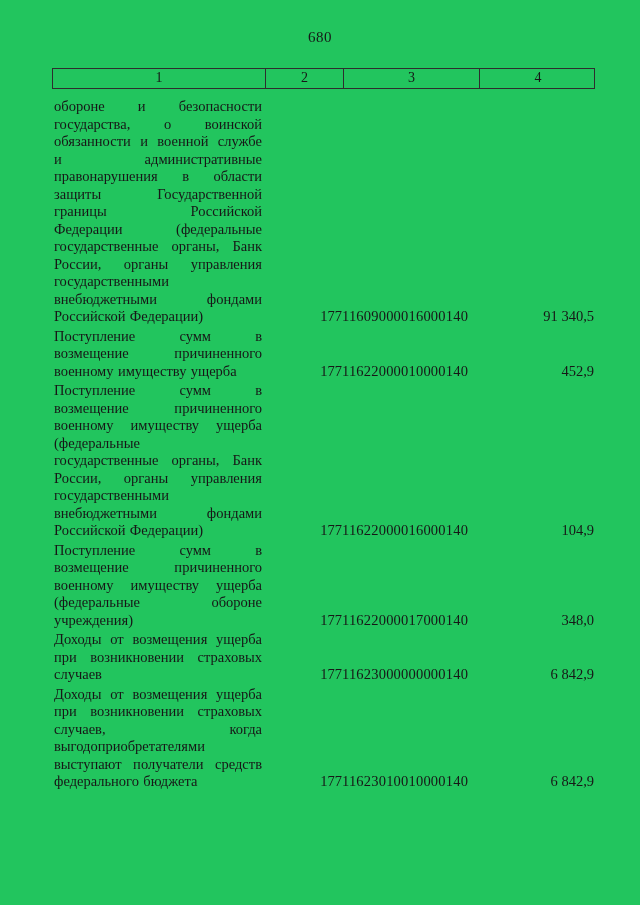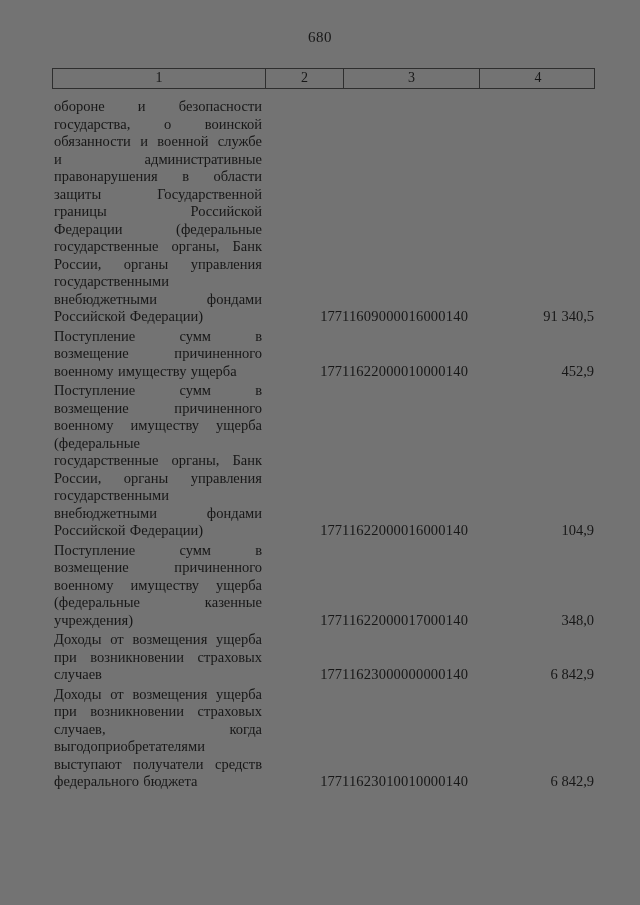--- a/index.html
+++ b/index.html
@@ -1,20 +1,20 @@
 <!DOCTYPE html>
 <html><head>
 <meta charset="utf-8">
 <style>
   html, body { margin: 0; padding: 0; background: #ffffff; }
   .page {
     position: relative;
     width: 640px;
     height: 905px;
-    background: #737373;
+    background: #22c55e;
     font-family: "Liberation Serif", "DejaVu Serif", serif;
     color: #171717;
     overflow: hidden;
   }
   .page-number {
     position: absolute;
     top: 29px;
     left: 0;
     width: 640px;
     text-align: center;
@@ -117,21 +117,21 @@
     <div class="cell c2">177</div>
     <div class="cell c3">11622000016000140</div>
     <div class="cell c4">104,9</div>
   </div>
 
   <div class="body-row">
     <div class="cell c1">
             <div class="jline">Поступление сумм в</div>
             <div class="jline">возмещение причиненного</div>
             <div class="jline">военному имуществу ущерба</div>
-            <div class="jline">(федеральные казенные</div>
+            <div class="jline">(федеральные обороне</div>
             <div class="jline last">учреждения)</div>
           </div>
     <div class="cell c2">177</div>
     <div class="cell c3">11622000017000140</div>
     <div class="cell c4">348,0</div>
   </div>
 
   <div class="body-row">
     <div class="cell c1">
             <div class="jline">Доходы от возмещения ущерба</div>

